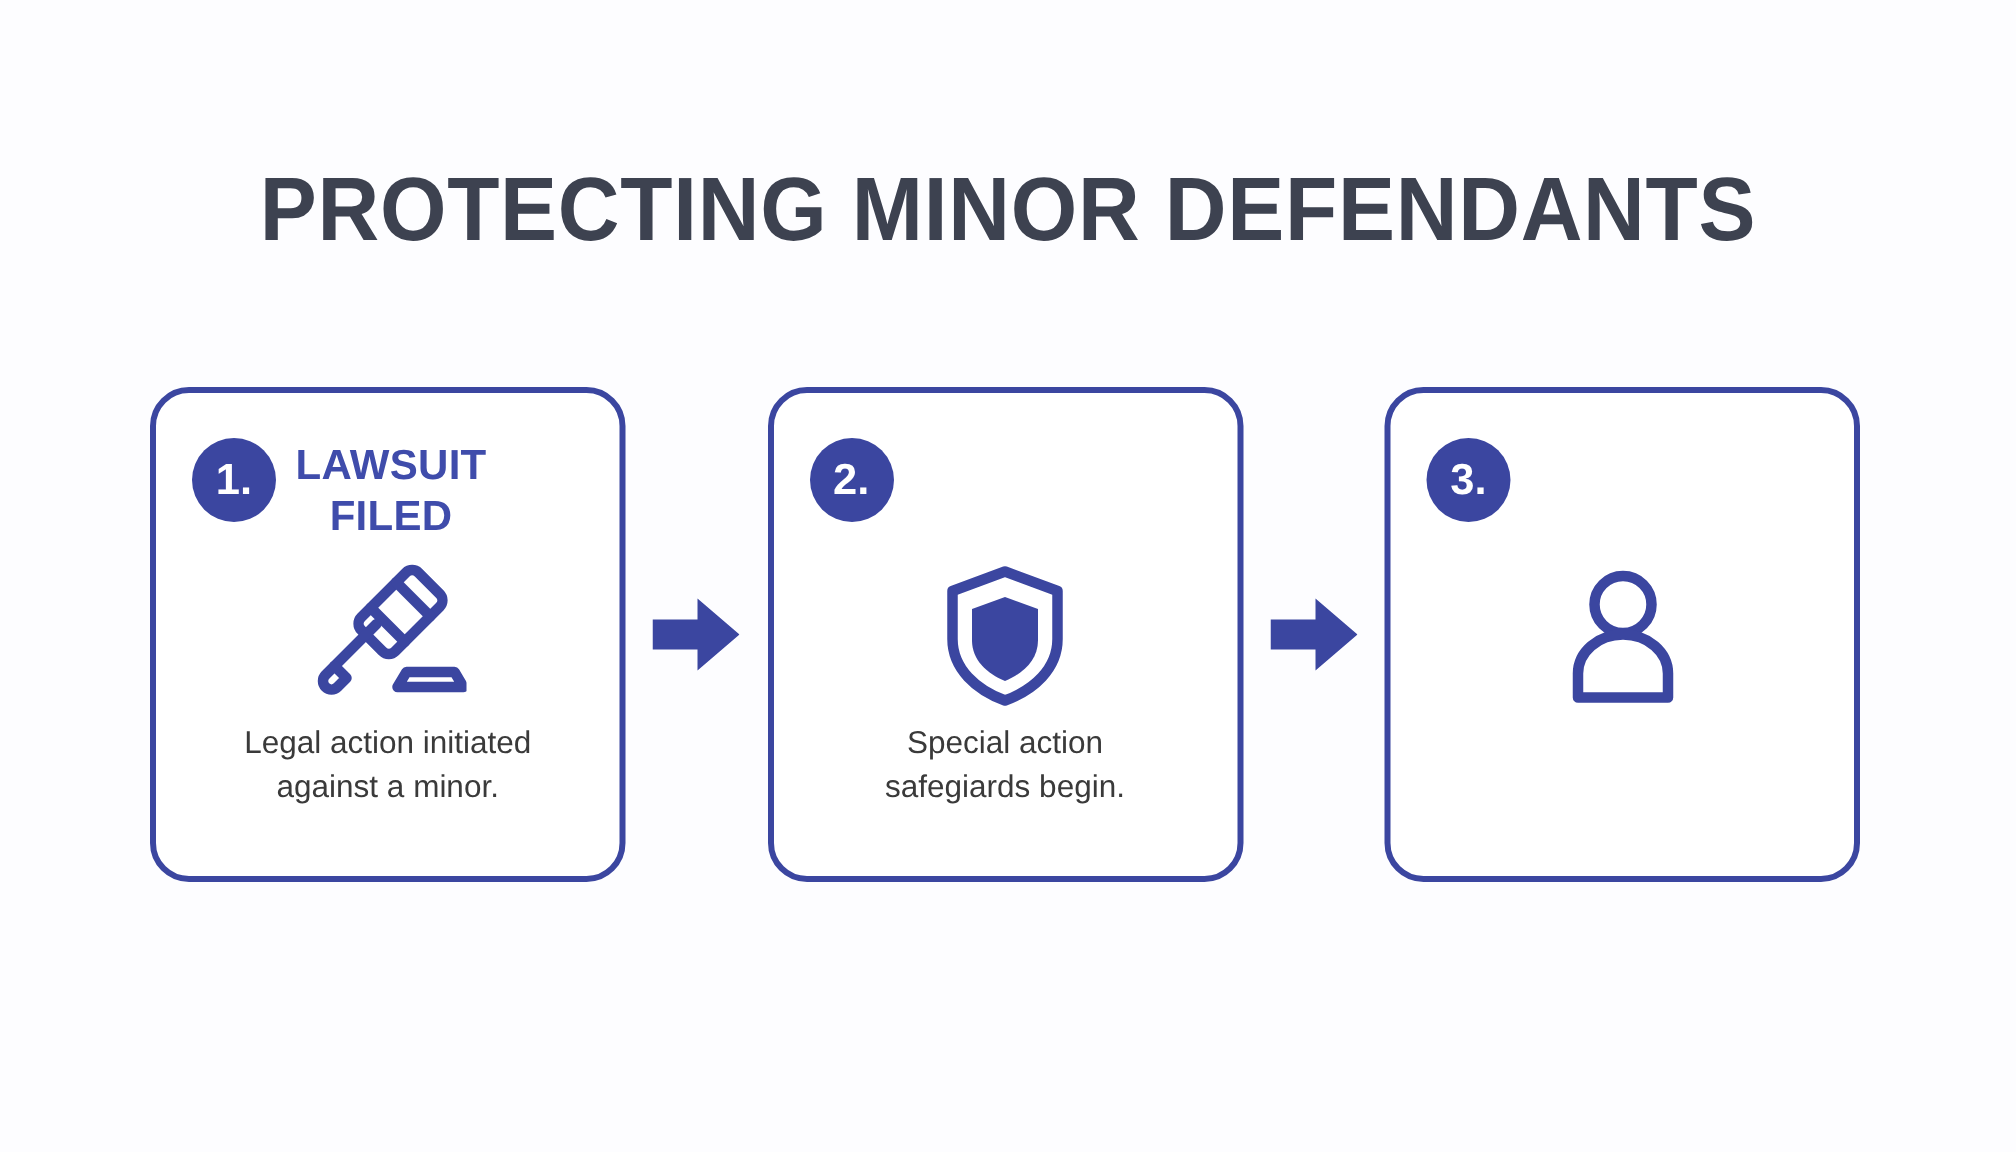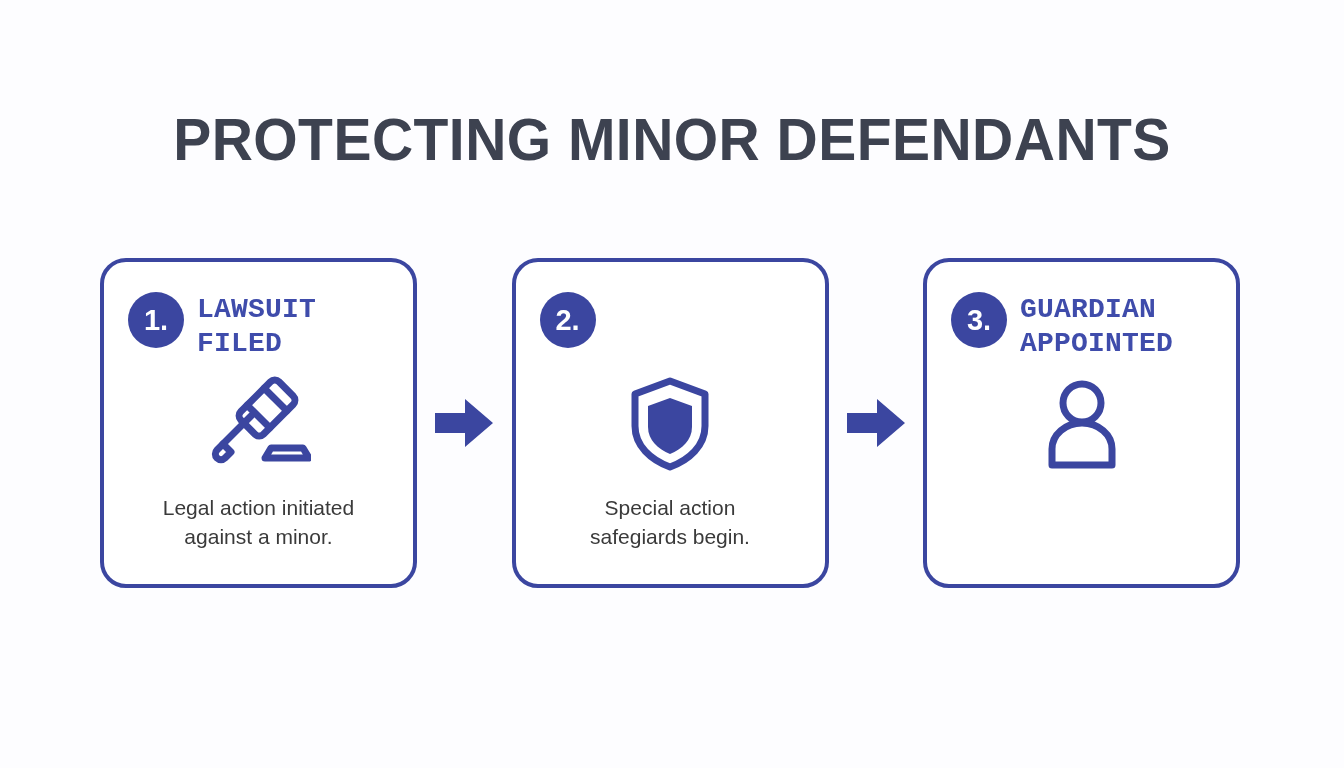--- a/index.html
+++ b/index.html
@@ -89,43 +89,43 @@
     align-items: center;
     justify-content: center;
     font-family: "Liberation Sans Narrow", "Liberation Sans", sans-serif;
     font-size: 29px;
     font-weight: bold;
     line-height: 1;
     margin-top: 2px;
   }
 
   .card-title {
-    font-family: Liberation Mono, monospace;
+    font-family: Liberation Sans, sans-serif;
     font-size: 28px;
     font-weight: bold;
     line-height: 1.23;
     color: #3f4cab;
     letter-spacing: 0.2px;
     text-transform: uppercase;
     white-space: pre-line;
-    text-align: left;
+    text-align: center;
     padding-top: 3px;
   }
 
   .icon-wrap {
     flex: 0 0 auto;
     height: 104px;
     display: flex;
     align-items: center;
     justify-content: center;
     margin-top: 4px;
   }
 
   .card-desc {
-    margin-top: 18px;
+    margin-top: 6px;
     font-family: "Liberation Sans", sans-serif;
     font-size: 21px;
     line-height: 1.38;
     color: #3a3a3a;
     text-align: center;
     white-space: pre-line;
     max-width: 255px;
   }
 
   
@@ -195,22 +195,20 @@
 
     <div class="arrow">
       <svg width="58" height="52" viewBox="0 0 58 52" fill="#3b46a0">
         <path d="M0 16 L30 16 L30 2 L58 26 L30 50 L30 36 L0 36 Z"></path>
       </svg>
     </div>
 
     <div class="card">
       <div class="card-head">
         <div class="badge">3.</div>
-        <div class="card-title">GUARDIAN
-APPOINTED</div>
       </div>
       <div class="icon-wrap">
         <svg width="84" height="90" viewBox="0 0 84 90" fill="none" stroke="#3b46a0" stroke-width="7" stroke-linejoin="round">
           <circle cx="42" cy="24" r="19"></circle>
           <path d="M12 86 L12 70 A30 26 0 0 1 72 70 L72 86 Z"></path>
         </svg>
       </div>
     </div>
 
   </div>

